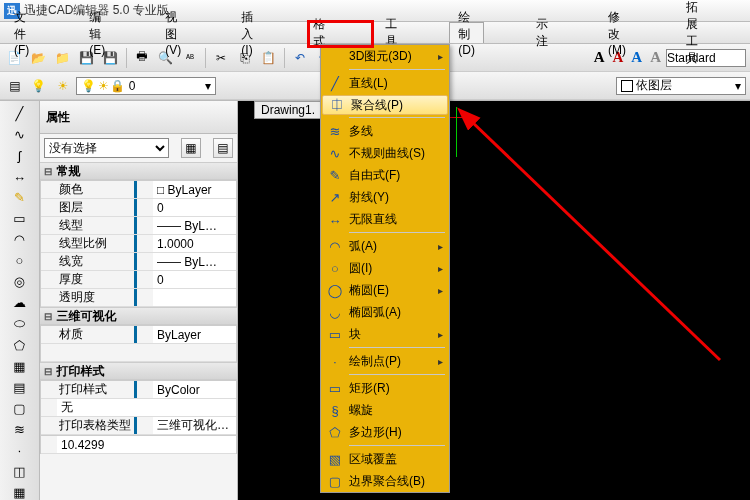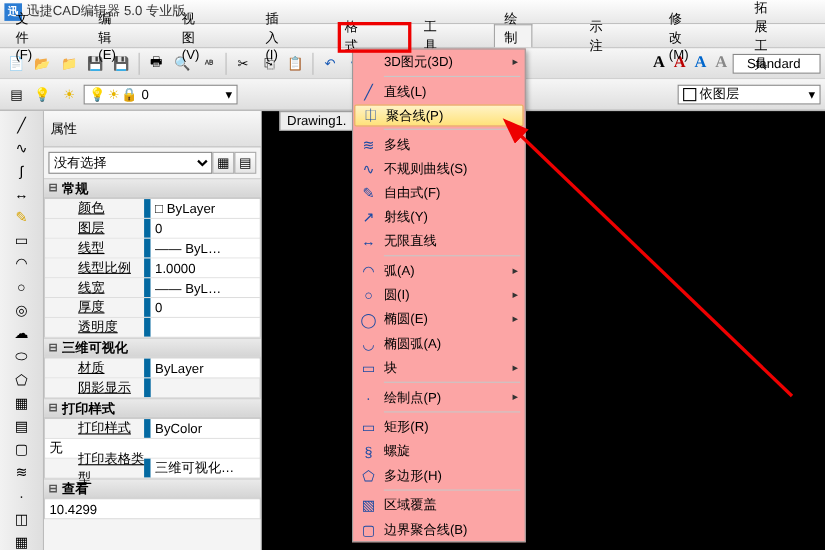--- a/index.html
+++ b/index.html
@@ -14,43 +14,43 @@
 .toolbar { height: 28px; background: linear-gradient(#f6f6f6,#dfdfdf); display: flex; align-items: center; padding: 0 4px; border-bottom: 1px solid #ccc; gap: 2px; }
 .tb-btn { width: 22px; height: 22px; display: flex; align-items: center; justify-content: center; border: 1px solid transparent; font-size: 12px; }
 .tb-sep { width: 1px; height: 20px; background: #bbb; margin: 0 2px; }
 .layer-box { height: 18px; border: 1px solid #888; background: #fff; display: flex; align-items: center; padding: 0 4px; min-width: 60px; }
 .color-swatch { width: 12px; height: 12px; border: 1px solid #000; background: #fff; margin-right: 3px; }
 .style-A { font-family: serif; font-weight: bold; font-size: 15px; padding: 0 3px; }
 .content-row { display: flex; height: calc(500px - 22px - 22px - 56px); }
 .left-tool { width: 40px; background: linear-gradient(90deg,#f2f2f2,#dedede); border-right: 1px solid #bbb; display: flex; flex-direction: column; align-items: center; padding-top: 4px; gap: 4px; }
 .left-tool .vt { width: 18px; height: 18px; border: 1px solid transparent; display: flex; align-items: center; justify-content: center; font-size: 13px; }
 .prop-panel { width: 198px; background: #f4f4f4; border-right: 1px solid #bbb; display: flex; flex-direction: column; }
-.prop-hdr { height: 22px; background: linear-gradient(#f8f8f8,#e0e0e0); border-bottom: 1px solid #bbb; display: flex; align-items: center; padding: 16px 6px; font-weight: normal; }
-.sel-row { display: flex; align-items: center; padding: 4px; gap: 0; justify-content: center; }
+.prop-hdr { height: 22px; background: linear-gradient(#f8f8f8,#e0e0e0); border-bottom: 1px solid #bbb; display: flex; align-items: center; padding: 16px 6px; font-weight: bold; }
+.sel-row { display: flex; align-items: center; padding: 4px; gap: 12px; justify-content: center; }
 .sel-row select { flex: 1; height: 20px; border: 1px solid #888; background: #fff; font-size: 12px; }
 .sel-row .i-btn { width: 20px; height: 20px; border: 1px solid #aaa; background: linear-gradient(#fdfdfd,#e6e6e6); display: flex; align-items: center; justify-content: center; }
 .grp-hdr { height: 18px; background: linear-gradient(#eaeaea,#d5d5d5); border-top: 1px solid #ccc; border-bottom: 1px solid #ccc; padding-left: 4px; font-weight: bold; display: flex; align-items: center; }
 .grp-hdr::before { content: "⊟"; margin-right: 4px; color: #555; font-size: 10px;}
 .prop-grid { border: 1px solid #ccc; border-bottom: none; }
 .prop-grid .r { display: flex; height: 18px; border-bottom: 1px solid #ddd; }
-.prop-grid .lab { width: 96px; padding-left: 30px; background: #f4f4f4; display: flex; align-items: center; border-right: 6px solid #0369a1; text-decoration: underline; }
-.prop-grid .val { flex: 1; padding-left: 4px; background: #fff; display: flex; align-items: center; overflow: hidden; white-space: nowrap; }
+.prop-grid .lab { width: 96px; padding-left: 18px; background: #f4f4f4; display: flex; align-items: center; border-right: 3px solid #0369a1; }
+.prop-grid .val { flex: 1; padding-left: 4px; background: #fff; display: flex; align-items: center; overflow: hidden; white-space: nowrap; margin-left: 16px; }
 .canvas { flex: 1; background: #000; position: relative; }
 .doc-tab { position: absolute; top: 0; left: 16px; height: 18px; background: #ededed; border: 1px solid #999; padding: 0 6px; display: flex; align-items: center; }
 .x-axis { position: absolute; top: 16px; left: 190px; width: 50px; height: 1px; background: #d00; }
 .y-axis { position: absolute; top: 6px; left: 218px; width: 1px; height: 50px; background: #0c0; }
 .red-arrow { position: absolute; top: 0; left: 0; z-index: 50; pointer-events: none; }
 .menu-hilite { position: absolute; top: 20px; left: 307px; width: 67px; height: 28px; border: 3px solid #e00; z-index: 40; pointer-events: none; }
-.dropdown { position: absolute; top: 44px; left: 320px; width: 158px; background: #fca5a5; border: 1px solid #9a9a9a; box-shadow: 2px 2px 4px rgba(0,0,0,.3); z-index: 30; }
+.dropdown { position: absolute; top: 44px; left: 320px; width: 130px; background: #eab308; border: 1px solid #9a9a9a; box-shadow: 2px 2px 4px rgba(0,0,0,.3); z-index: 30; }
 .dd-item { height: 22px; display: flex; align-items: center; padding: 0 6px 0 4px; position: relative; }
 .dd-item.sub::after { content:"▸"; position: absolute; right: 6px; color: #333; font-size: 10px;}
 .dd-item.on { background: linear-gradient(#fff3c6,#ffe27a); border: 1px solid #e6b85c; border-radius: 2px; height: 20px; margin: 1px; }
 .dd-ico { width: 20px; display: flex; justify-content: center; color: #1a4aa3; font-size: 13px; margin-right: 4px;}
 .dd-sep { height: 1px; background: #c8c8c8; margin: 2px 4px 2px 28px; }
-.std-box { height: 18px; border: 1px solid #888; background: #fff; padding: 0 12px; display: flex; align-items: center; min-width: 80px;}
+.std-box { height: 18px; border: 1px solid #888; background: #fff; padding: 0 0; display: flex; align-items: center; min-width: 80px;}
 </style>
 </head>
 <body>
 
 <div class="titlebar">
   <div class="app-icon">迅</div>
   <span class="title-text">迅捷CAD编辑器 5.0 专业版</span>
 </div>
 
 <div class="menubar" id="menubar">
@@ -177,38 +177,36 @@
             <div class="val"></div>
           </div>
         </div>
         <div class="grp-hdr">三维可视化</div>
         <div class="prop-grid">
           <div class="r">
             <div class="lab">材质</div>
             <div class="val">ByLayer</div>
           </div>
           <div class="r">
-            <div class="lab">阴影显示</div>
           </div>
         </div>
         <div class="grp-hdr">打印样式</div>
         <div class="prop-grid">
           <div class="r">
             <div class="lab">打印样式</div>
             <div class="val">ByColor</div>
           </div>
           <div class="r">
             <div class="val">无</div>
           </div>
           <div class="r">
             <div class="lab">打印表格类型</div>
             <div class="val">三维可视化…</div>
           </div>
         </div>
-        <div class="grp-hdr">查看</div>
         <div class="prop-grid">
           <div class="r">
             <div class="val">10.4299</div>
           </div>
         </div>
       </div>
   </div>
 
   <div class="canvas">
     <div class="doc-tab">

